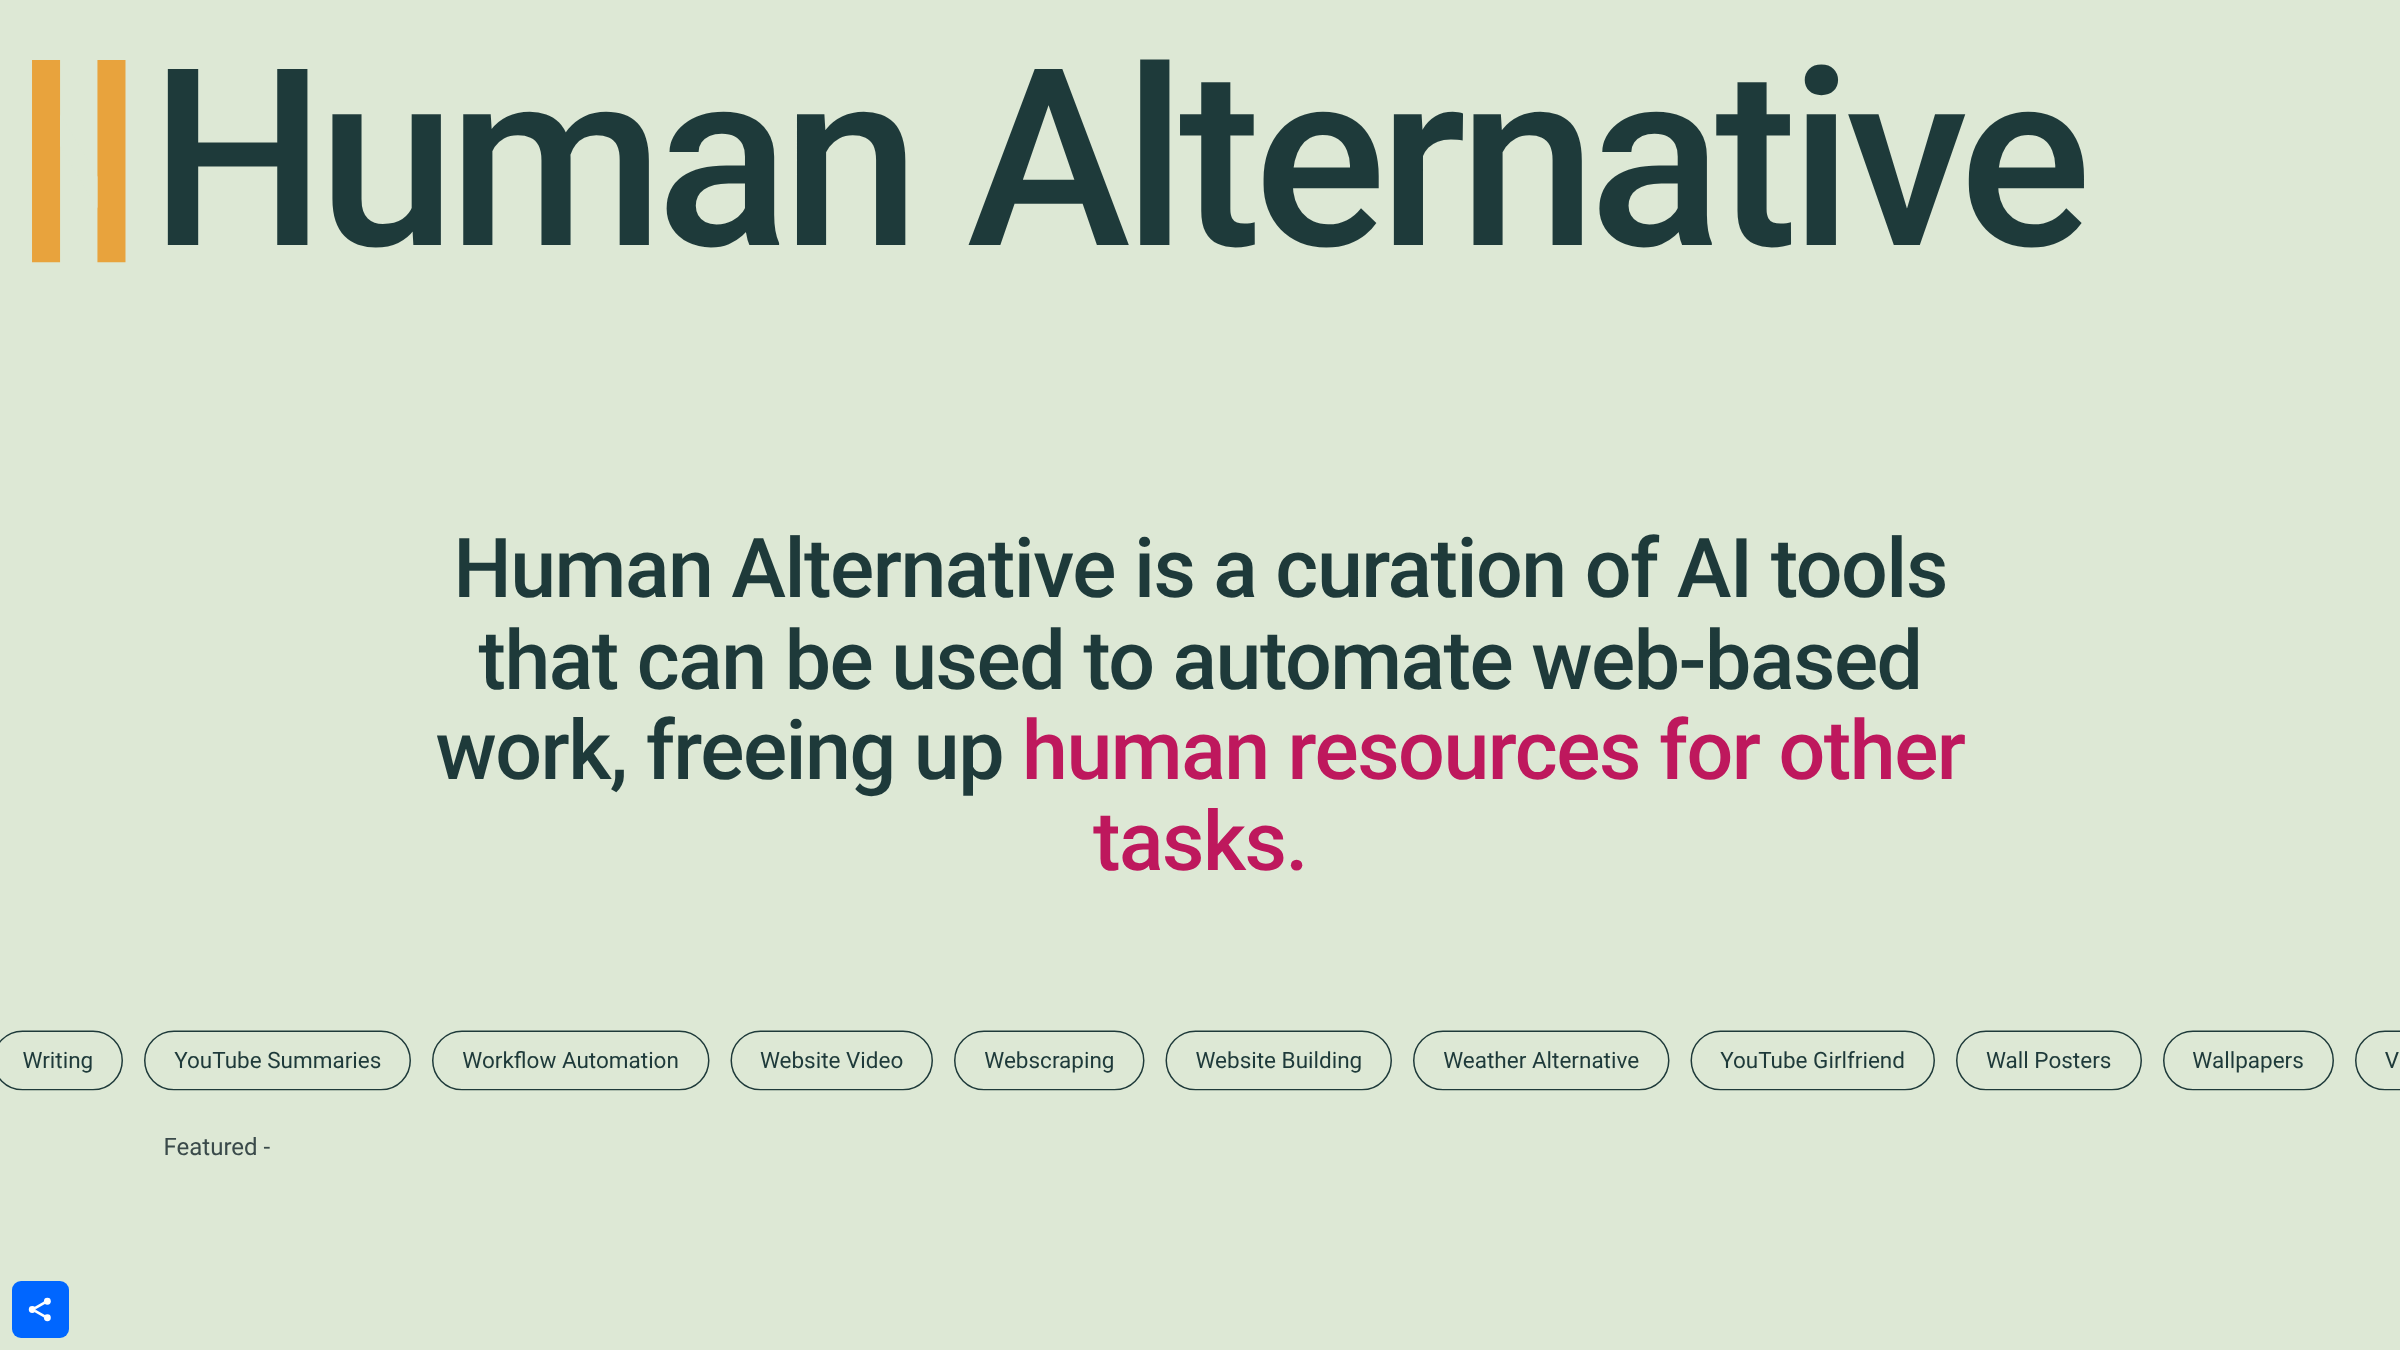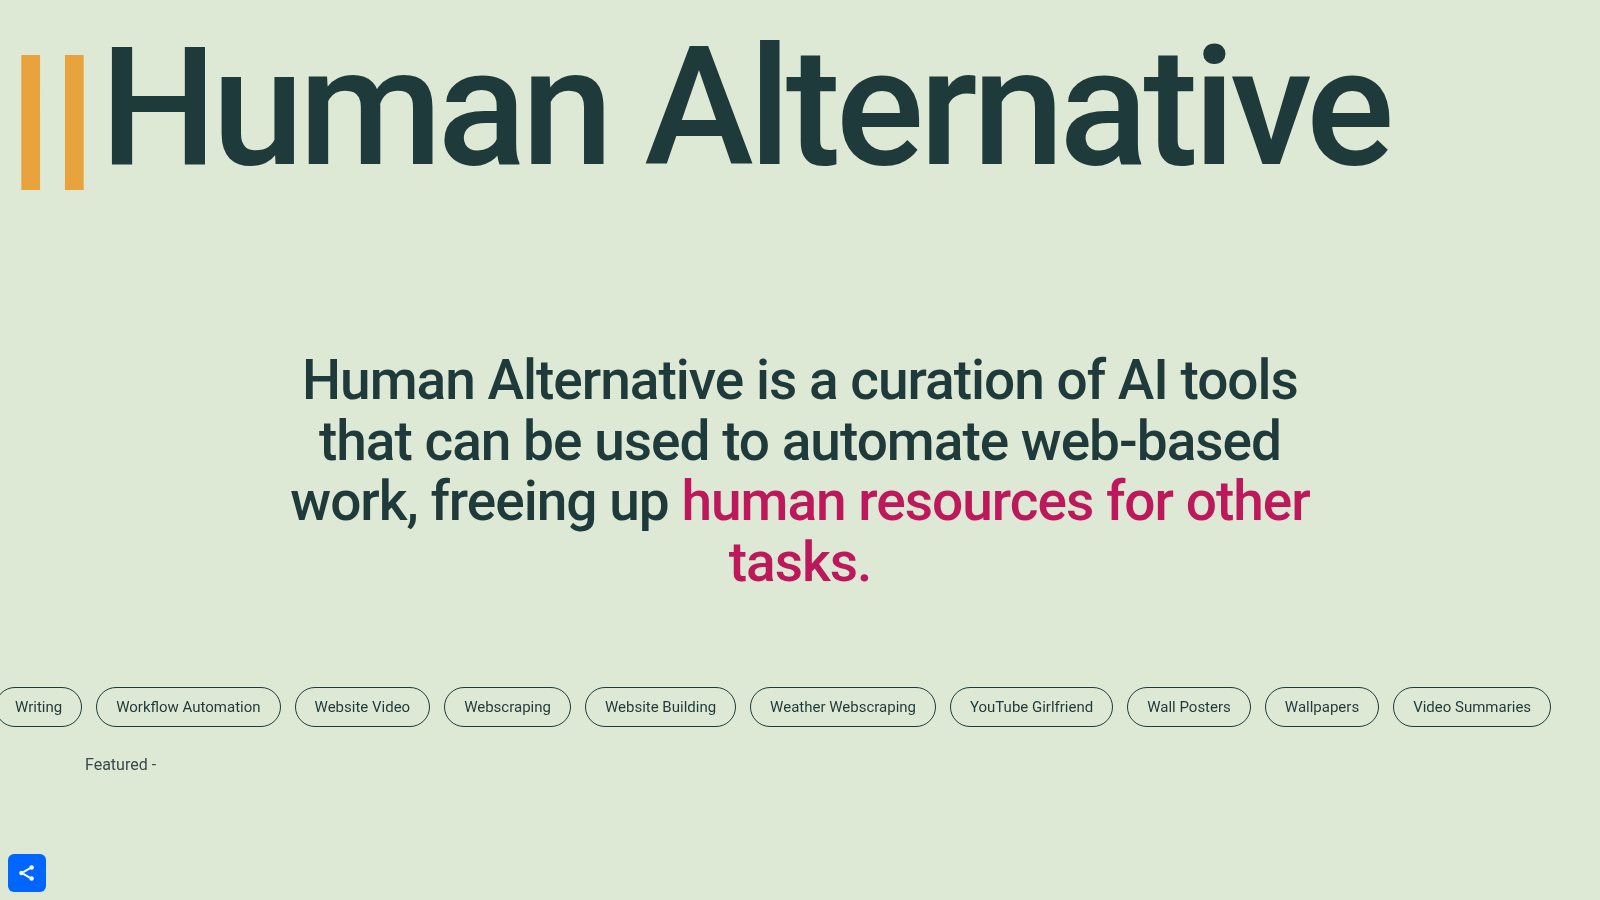--- a/index.html
+++ b/index.html
@@ -10,21 +10,21 @@
     body {
       background-color: #dde8d5;
       font-family: -apple-system, BlinkMacSystemFont, "Segoe UI", Roboto, Helvetica, Arial, sans-serif;
       color: #1e3a3a;
       width: 1600px;
       height: 900px;
       overflow: hidden;
     }
     .header {
       display: flex;
-      align-items: flex-end;
+      align-items: center;
       padding: 25px 20px 30px 20px;
       gap: 15px;
     }
     .logo-icon {
       width: 65px;
       height: 135px;
       flex-shrink: 0;
     }
     .brand-name {
       font-size: 165px;
@@ -83,20 +83,21 @@
       border: 1.5px solid #1e3a3a;
       border-radius: 25px;
       font-size: 15px;
       color: #1e3a3a;
       cursor: pointer;
       background: transparent;
       flex-shrink: 0;
     }
     .featured-section {
       padding: 28px 85px 0 85px;
+      margin-left: 24px;
     }
     .featured-label {
       font-size: 16px;
       color: #3a4a4a;
       margin-bottom: 18px;
     }
     .share-button {
       position: fixed;
       left: 8px;
       bottom: 8px;
@@ -123,25 +124,26 @@
 </div>
 
 <div class="hero">
   <h1 class="tagline">
     <span>Human Alternative is a curation of AI tools that can be used to automate web-based work, freeing up </span><span class="tagline-muted">human resources for other tasks.</span>
   </h1>
 </div>
 
 <div class="tags-row">
   <span class="tag-pill">Writing</span>
+  <span class="tag-pill">YouTube Summaries</span>
   <span class="tag-pill">Workflow Automation</span>
   <span class="tag-pill">Website Video</span>
   <span class="tag-pill">Webscraping</span>
   <span class="tag-pill">Website Building</span>
-  <span class="tag-pill">Weather Webscraping</span>
+  <span class="tag-pill">Weather Alternative</span>
   <span class="tag-pill">YouTube Girlfriend</span>
   <span class="tag-pill">Wall Posters</span>
   <span class="tag-pill">Wallpapers</span>
   <span class="tag-pill">Video Summaries</span>
 
 </div>
 
 <div class="featured-section">
   <div class="featured-label">Featured -</div>
 

